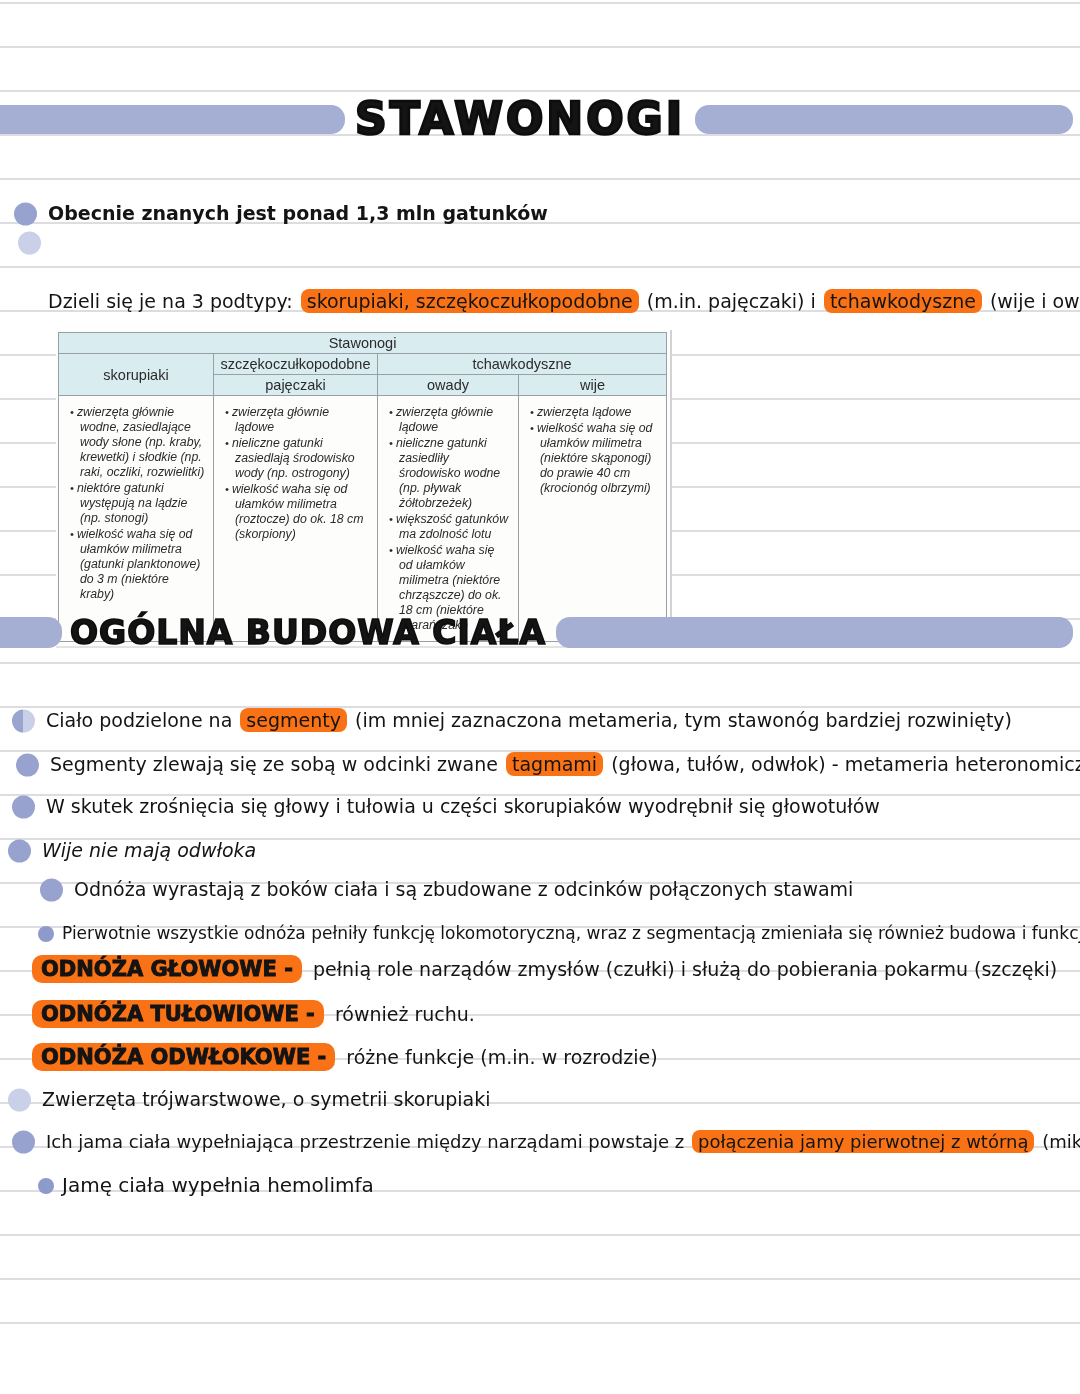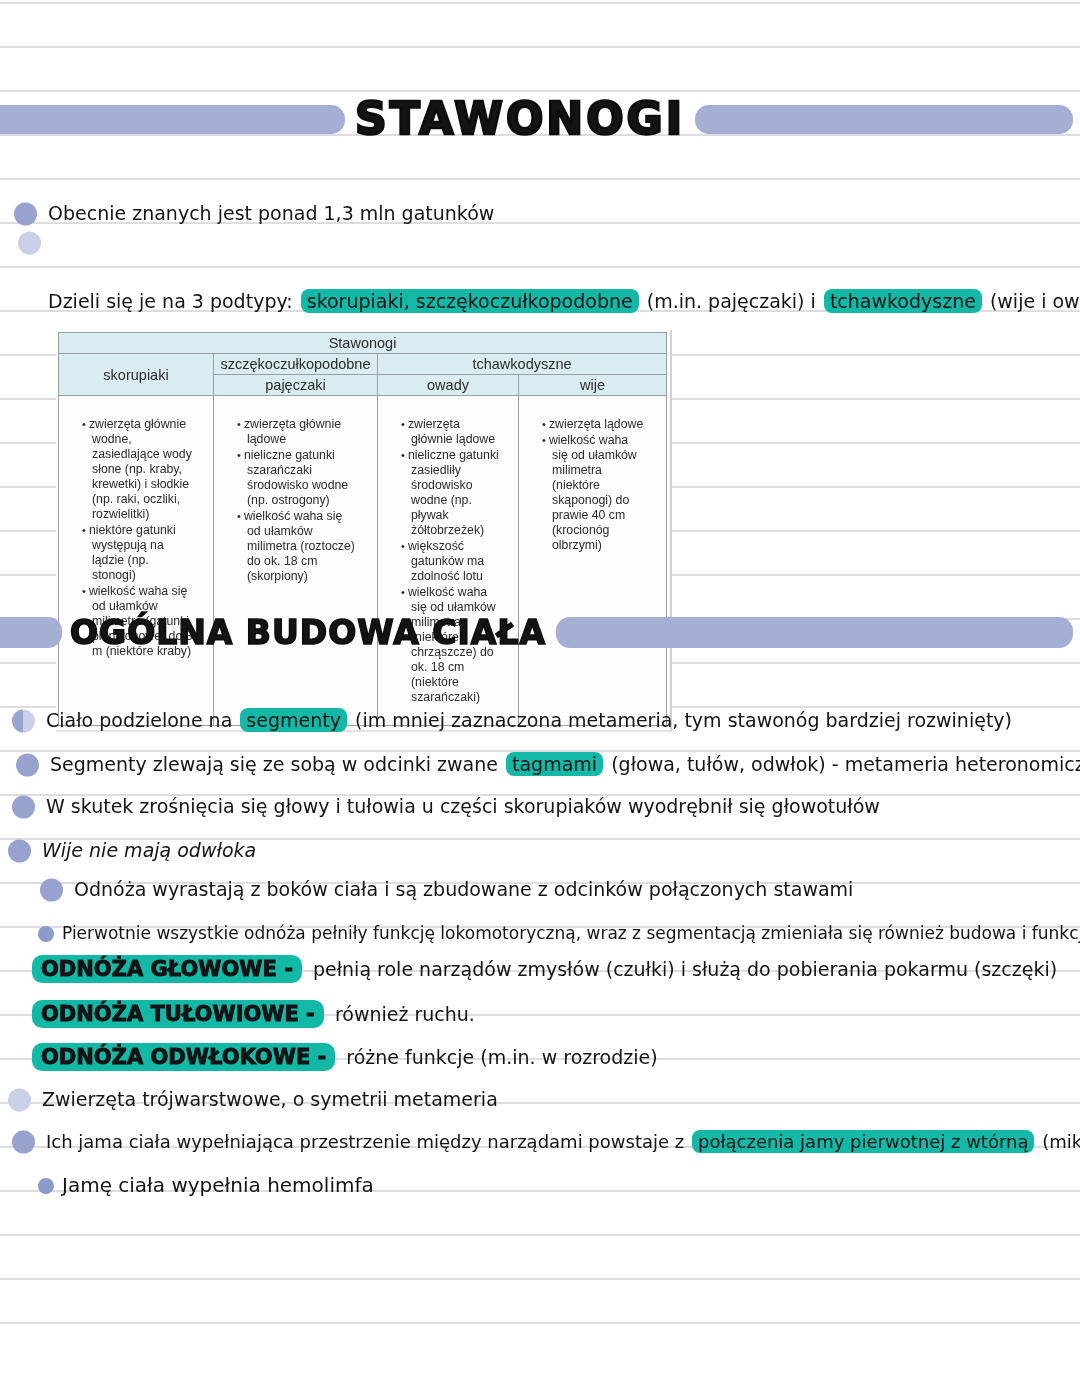--- a/index.html
+++ b/index.html
@@ -28,21 +28,21 @@
     font-size:33px;font-weight:900;letter-spacing:1px;line-height:1;
     -webkit-text-stroke:1.6px #0d0d0d;padding:0 10px 0 8px;white-space:nowrap;
   }
   
   .line{position:absolute;font-size:19px;line-height:27px;white-space:nowrap;}
   .dot{position:absolute;top:50%;transform:translateY(-50%);border-radius:50%;}
   .dot.dark {width:23px;height:23px;left:-34px;background:#97a3ce;}
   .dot.light{width:23px;height:23px;left:-34px;background:#c9d0e7;}
   .dot.duo  {width:23px;height:23px;left:-34px;background:linear-gradient(90deg,#99a5cf 50%,#c9d0e7 50%);}
   .dot.small{width:16px;height:16px;left:-24px;background:#8d9aca;}
-  .hl{background:#14b8a6;border-radius:8px;padding:1px 6px;margin:14px 2px;}
+  .hl{background:#f97316;border-radius:8px;padding:1px 6px;margin:14px 2px;}
   .runin{
     font-weight:900;font-size:21px;-webkit-text-stroke:0.9px #111;
     padding:2px 9px;margin-right:5px;border-radius:10px;
   }
   
   .table-wrap{
     position:absolute;left:56px;top:330px;background:#fdfdfc;
     padding:2px 3px 4px 2px;
     border-right:2px solid #d2d2d5;border-bottom:2px solid #e3e3e4;
   }
@@ -51,21 +51,21 @@
     font-family:"Liberation Sans",sans-serif;color:#2b2b2b;
   }
   table.tax th{
     background:#d9ecf0;font-weight:400;font-size:14.5px;
     border:1px solid #989fa5;text-align:center;padding:2px 2px;
   }
   table.tax td{
     border:1px solid #989fa5;vertical-align:top;background:#fdfdfc;
     font-size:12.3px;line-height:1.22;padding:5px 3px 4px 4px;height:188px;
   }
-  table.tax ul{margin:16px;padding:0 0 0 13px;list-style:none;}
+  table.tax ul{margin:4px;padding:0 0 0 13px;list-style:none;font-style:italic;}
   table.tax li{text-indent:-10px;margin-bottom:1px;}
   table.tax li::before{content:"•  ";font-size:11px;}
 </style>
 </head>
 <body>
 
 <div id="title-row" class="hdr-row">
   <div class="bar capR" style="flex:0 0 345px;"></div>
   <div class="big-title">STAWONOGI</div>
   <div class="bar capL" style="flex:1;margin-right:7px;"></div>
@@ -97,21 +97,21 @@
       <td>
             <ul>
               <li>zwierzęta głównie wodne, zasiedlające wody słone (np. kraby, krewetki) i słodkie (np. raki, oczliki, rozwielitki)</li>
               <li>niektóre gatunki występują na lądzie (np. stonogi)</li>
               <li>wielkość waha się od ułamków milimetra (gatunki planktonowe) do 3 m (niektóre kraby)</li>
             </ul>
           </td>
       <td>
             <ul>
               <li>zwierzęta głównie lądowe</li>
-              <li>nieliczne gatunki szarańczaki środowisko wodne (np. ostrogony)</li>
+              <li>nieliczne gatunki zasiedlają środowisko wody (np. ostrogony)</li>
               <li>wielkość waha się od ułamków milimetra (roztocze) do ok. 18 cm (skorpiony)</li>
             </ul>
           </td>
       <td>
             <ul>
               <li>zwierzęta głównie lądowe</li>
               <li>nieliczne gatunki zasiedliły środowisko wodne (np. pływak żółtobrzeżek)</li>
               <li>większość gatunków ma zdolność lotu</li>
               <li>wielkość waha się od ułamków milimetra (niektóre chrząszcze) do ok. 18 cm (niektóre szarańczaki)</li>
             </ul>
@@ -127,28 +127,28 @@
     </table>
 </div>
 
 <div id="section-row" class="hdr-row">
   <div class="bar capR" style="flex:0 0 62px;"></div>
   <div class="section-title">OGÓLNA BUDOWA CIAŁA</div>
   <div class="bar capL" style="flex:1;margin-right:7px;"></div>
 </div>
 
 <div>
-    <div class="line" style="top: 200px; left: 48px;"><span class="dot dark"></span><span>Obecnie znanych jest ponad 1,3 mln gatunków</span></div>
+    <div class="line" style="top: 200px; left: 48px; font-weight: bold;"><span class="dot dark"></span><span>Obecnie znanych jest ponad 1,3 mln gatunków</span></div>
     <div class="line" style="top: 243px; left: 52px;"><span class="dot light"></span></div>
     <div class="line" style="top: 288px; left: 48px;"><span>Dzieli się je na 3 podtypy: </span><span class="hl">skorupiaki, szczękoczułkopodobne</span><span> (m.in. pajęczaki) i </span><span class="hl">tchawkodyszne</span><span> (wije i owady)</span></div>
     <div class="line" style="top: 707px; left: 46px;"><span class="dot duo"></span><span>Ciało podzielone na </span><span class="hl">segmenty</span><span> (im mniej zaznaczona metameria, tym stawonóg bardziej rozwinięty)</span></div>
     <div class="line" style="top: 751px; left: 50px;"><span class="dot dark"></span><span>Segmenty zlewają się ze sobą w odcinki zwane </span><span class="hl">tagmami</span><span> (głowa, tułów, odwłok) - metameria heteronomiczna</span></div>
     <div class="line" style="top: 793px; left: 46px;"><span class="dot dark"></span><span>W skutek zrośnięcia się głowy i tułowia u części skorupiaków wyodrębnił się głowotułów</span></div>
     <div class="line" style="top: 837px; left: 42px; font-style: italic;"><span class="dot dark"></span><span>Wije nie mają odwłoka</span></div>
     <div class="line" style="top: 876px; left: 44px; margin-left: 30px;"><span class="dot dark"></span><span>Odnóża wyrastają z boków ciała i są zbudowane z odcinków połączonych stawami</span></div>
     <div class="line" style="top: 920px; left: 62px; font-size: 17px;"><span class="dot small"></span><span>Pierwotnie wszystkie odnóża pełniły funkcję lokomotoryczną, wraz z segmentacją zmieniała się również budowa i funkcje odnóży</span></div>
     <div class="line" style="top: 956px; left: 30px;"><span class="hl runin">ODNÓŻA GŁOWOWE -</span><span> pełnią role narządów zmysłów (czułki) i służą do pobierania pokarmu (szczęki)</span></div>
     <div class="line" style="top: 1001px; left: 30px;"><span class="hl runin">ODNÓŻA TUŁOWIOWE -</span><span> również ruchu.</span></div>
     <div class="line" style="top: 1044px; left: 30px;"><span class="hl runin">ODNÓŻA ODWŁOKOWE -</span><span> różne funkcje (m.in. w rozrodzie)</span></div>
-    <div class="line" style="top: 1086px; left: 42px;"><span class="dot light"></span><span>Zwierzęta trójwarstwowe, o symetrii metameria</span></div>
+    <div class="line" style="top: 1086px; left: 42px;"><span class="dot light"></span><span>Zwierzęta trójwarstwowe, o symetrii skorupiaki</span></div>
     <div class="line" style="top: 1128px; left: 46px; font-size: 18px;"><span class="dot dark"></span><span>Ich jama ciała wypełniająca przestrzenie między narządami powstaje z </span><span class="hl">połączenia jamy pierwotnej z wtórną</span><span> (miksocel)</span></div>
     <div class="line" style="top: 1172px; left: 62px; font-size: 20px;"><span class="dot small"></span><span>Jamę ciała wypełnia hemolimfa</span></div>
   </div>
 
 </body></html>

